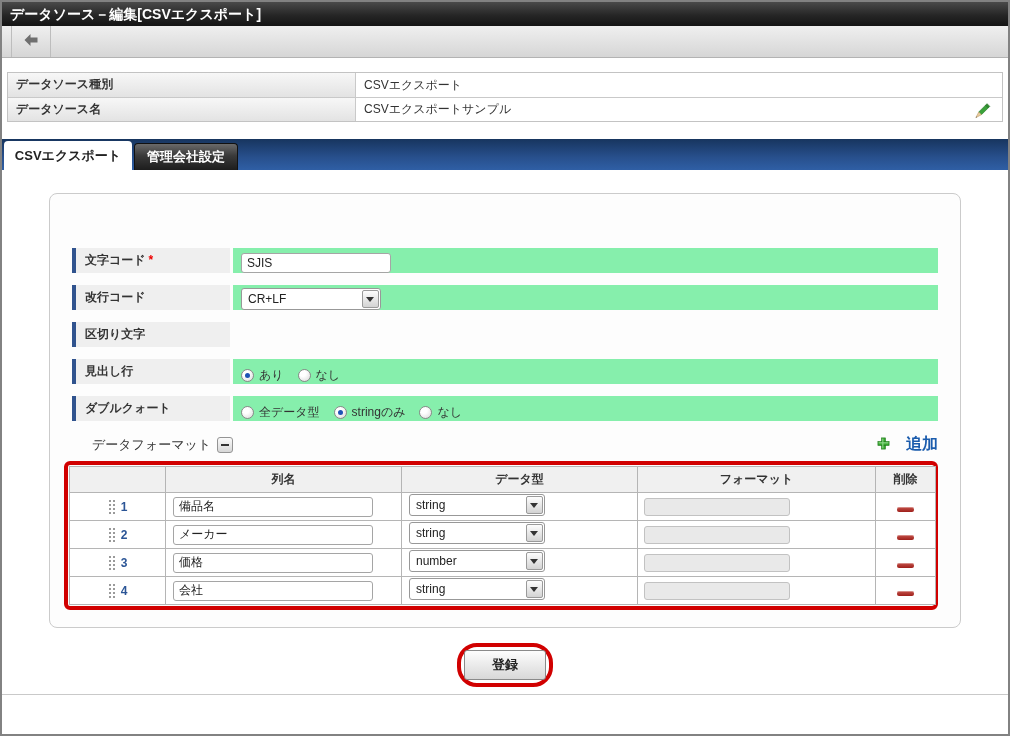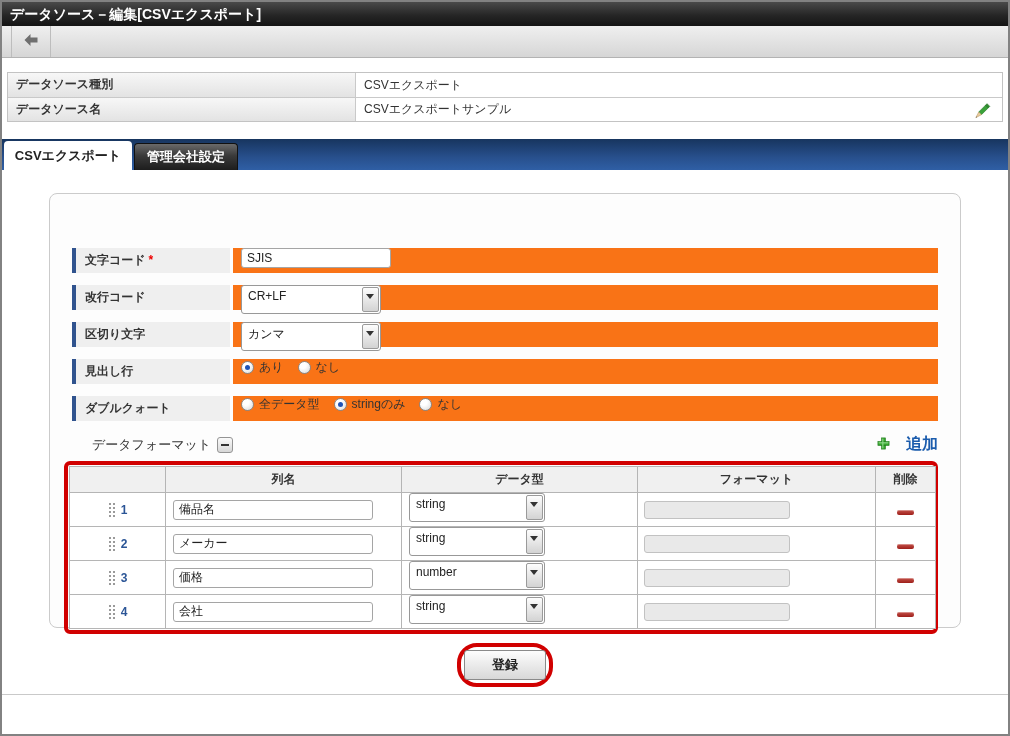--- a/index.html
+++ b/index.html
@@ -42,30 +42,30 @@
             border:1px solid #111; border-bottom:none; color:#fff; font-size:13px; line-height:26px; }
 
   
   .content { background:#fff; }
   .panel { width:912px; height:435px; margin:23px auto 0; border:1px solid #cbcbcb;
            border-radius:8px; background:#fdfdfd; padding:42px 22px 0 22px; }
 
   .frow { display:flex; margin-bottom:3px; height:25px;margin-top:12px; }
   .frow .flabel { width:158px; background:#efefef; border-left:4px solid #30538e;
            font-size:12px; font-weight:bold; color:#333; line-height:25px; padding-left:9px; }
-  .frow .ffield { flex:1; margin-left:3px; background:#f97316; display:flex;
-           align-items:flex-start; padding-left:8px; font-size:12px; color:#333; }
+  .frow .ffield { flex:1; margin-left:3px; background:#86efac; display:flex;
+           align-items:flex-end; padding-left:8px; font-size:12px; color:#333; }
   .req { color:#e00; font-weight:bold; margin-left:3px; }
 
   .tinput { height:20px; border:1px solid #a5a5a5; border-radius:3px; padding:0 5px;
            font-size:12px; color:#222; font-family:inherit; background:#fff; }
   .tinput.w150 { width:150px; }
   .tinput.w200 { width:200px; }
 
-  .fselect { position:relative; display:inline-block; height:29px; background:#fff;
+  .fselect { position:relative; display:inline-block; height:22px; background:#fff;
            border:1px solid #989898; border-radius:3px; cursor:pointer; }
   .fselect.w140 { width:140px; } .fselect.w136 { width:136px; }
   .fselect .txt { position:absolute; left:6px; top:3px; font-size:12px; color:#222; white-space:nowrap; }
   .fselect .btn { position:absolute; right:1px; top:1px; bottom:1px; width:17px;
            background:linear-gradient(#fdfdfd,#d3d3d3); border:1px solid #9a9a9a; border-radius:2px; }
   .fselect .btn::after { content:""; position:absolute; left:3px; top:6px;
            border:4px solid transparent; border-top:5px solid #333; }
 
   .radio { display:inline-block; width:13px; height:13px; border-radius:50%;
            background:radial-gradient(circle at 35% 30%, #fff 30%, #d7d7d7);
@@ -177,26 +177,20 @@
         <div class="ffield">
           <div class="fselect w140">
             <span class="txt">CR+LF</span>
             <span class="btn"></span>
           </div>
         </div>
       </div>
 
       <div class="frow">
         <div class="flabel">区切り文字</div>
-        <div class="ffield">
-          <div class="fselect w140">
-            <span class="txt">カンマ</span>
-            <span class="btn"></span>
-          </div>
-        </div>
       </div>
 
       <div class="frow">
         <div class="flabel">見出し行</div>
         <div class="ffield">
           <span class="ropt">
             <span class="radio sel"></span>
             <span>あり</span>
           </span>
           <span class="ropt">

